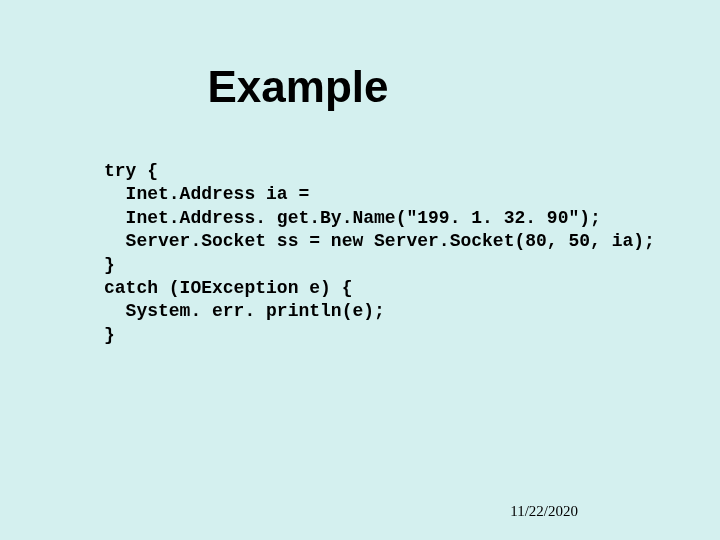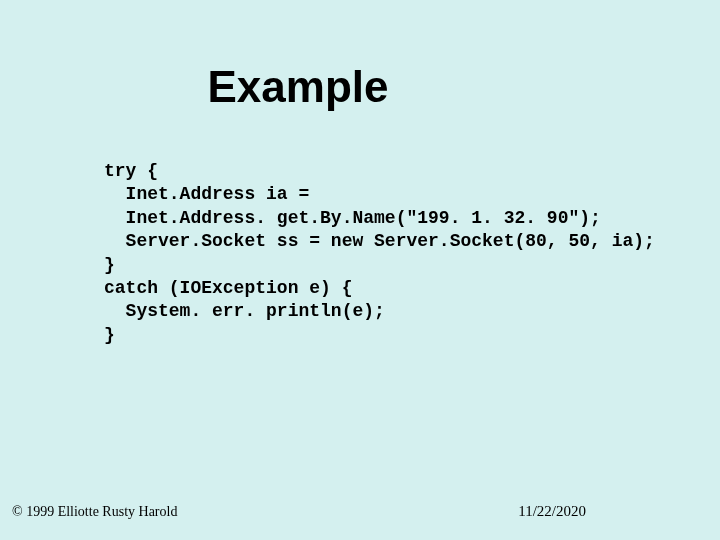--- a/index.html
+++ b/index.html
@@ -41,35 +41,34 @@
   .copyright {
     position: absolute;
     left: 12px;
     bottom: 20px;
     font-family: "Times New Roman", Times, serif;
     font-size: 14px;
     color: #000;
   }
   .date {
     position: absolute;
-    right: 10px;
+    right: 18px;
     bottom: 20px;
     font-family: "Times New Roman", Times, serif;
     font-size: 15px;
     color: #000;
   }
 </style>
 </head>
 <body>
 
 <div class="slide">
   <div class="title">Example</div>
   <div class="code">try {
   Inet.Address ia =
   Inet.Address. get.By.Name("199. 1. 32. 90");
   Server.Socket ss = new Server.Socket(80, 50, ia);
 }
 catch (IOException e) {
   System. err. println(e);
 }</div>
-  <div class="copyright">© 1999 Elliotte Rusty Harold</div>
   <div class="date">11/22/2020</div>
 </div>
 
 </body></html>

